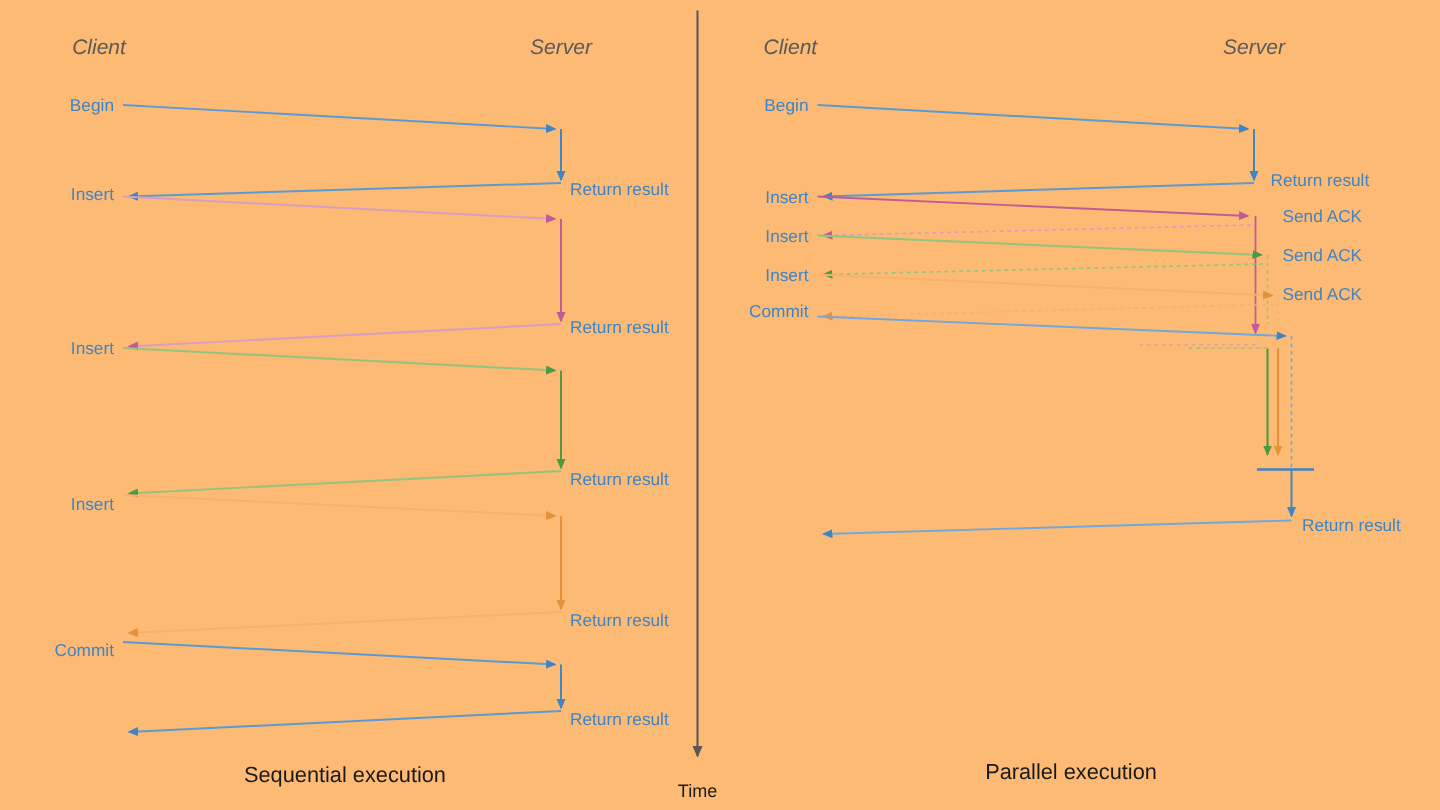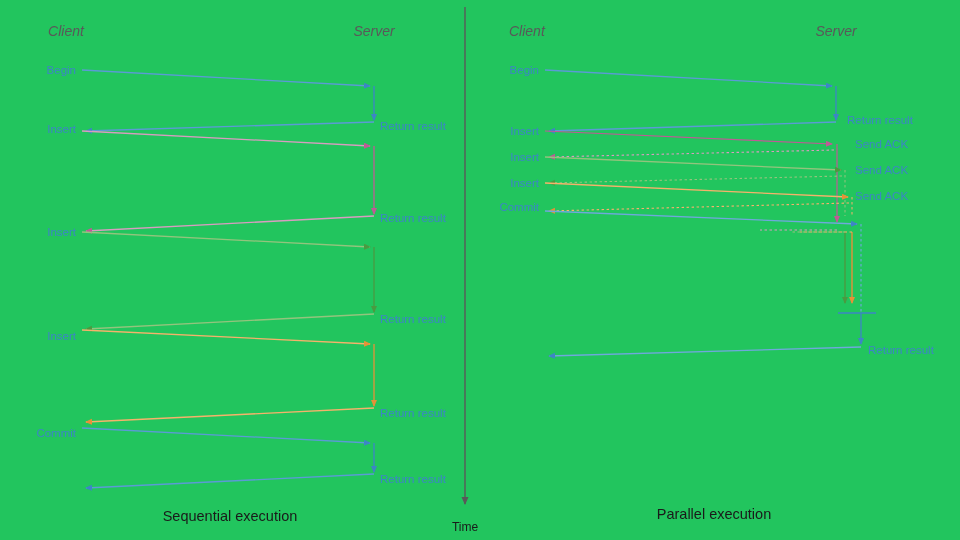--- a/index.html
+++ b/index.html
@@ -10,21 +10,21 @@
   body {
     width: 960px;
     height: 540px;
     overflow: hidden;
     font-family: "Liberation Sans", sans-serif;
   }
   #canvas {
     position: relative;
     width: 960px;
     height: 540px;
-    background: #22c55e;
+    background: #fdba74;
   }
   svg.diagram {
     position: absolute;
     top: 0;
     left: 0;
     width: 960px;
     height: 540px;
   }
   .actor-label {
     font-family: "Liberation Sans", sans-serif;

